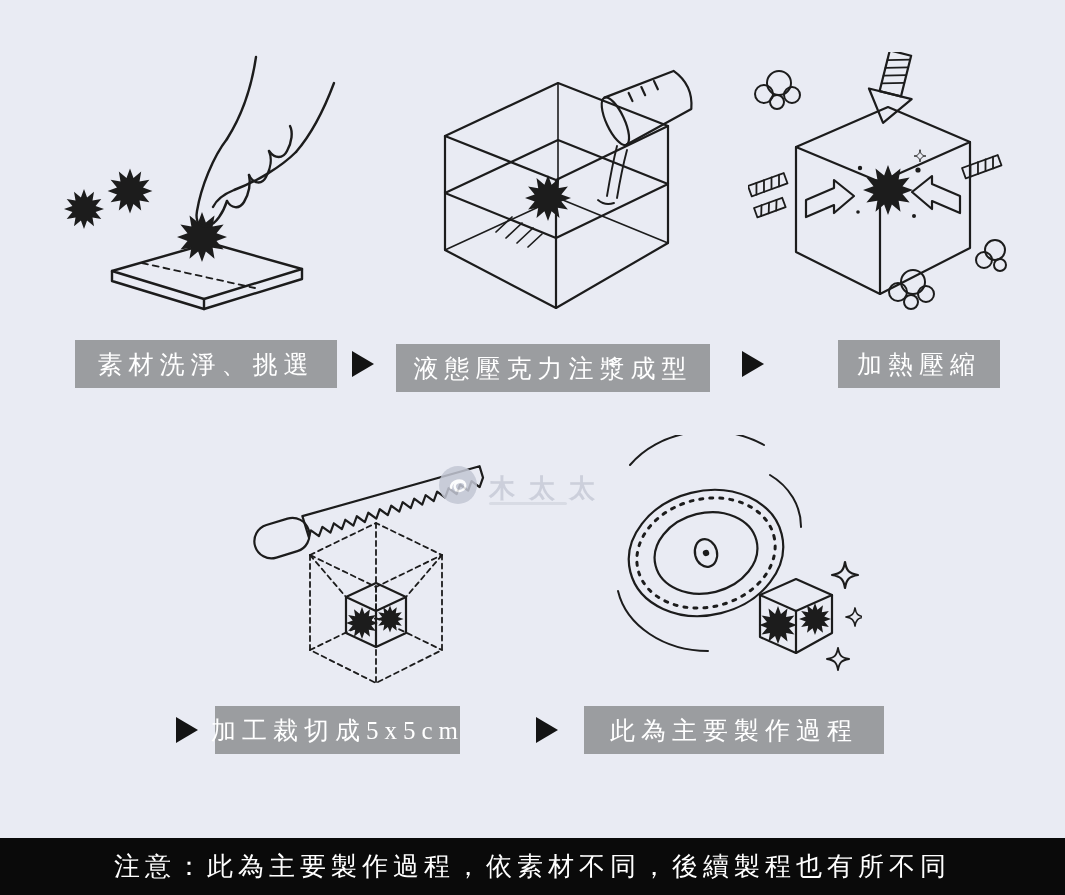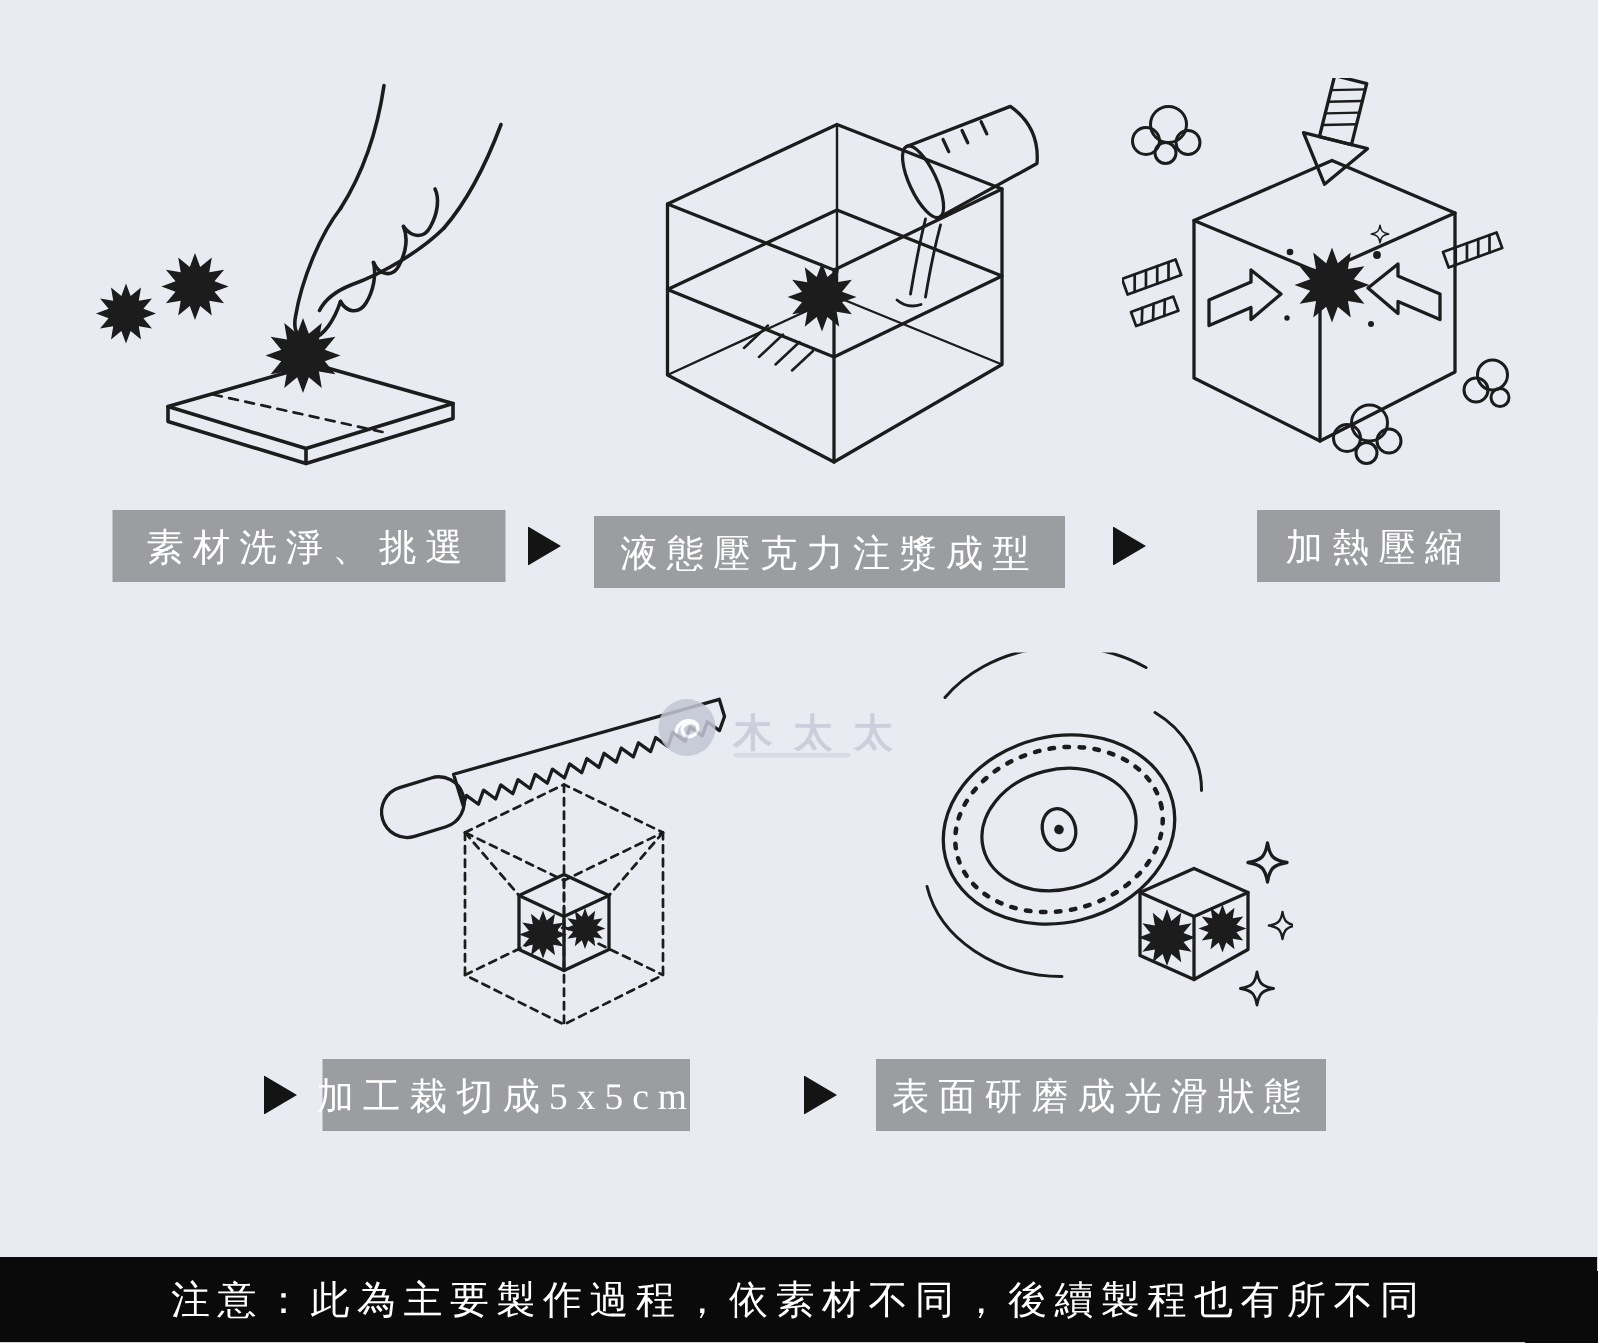--- a/index.html
+++ b/index.html
@@ -202,21 +202,21 @@
 
   <div class="label-box" style="left:75px;top:340px;width:262px">素材洗淨、挑選</div>
   <div class="flow-arrow" style="left:352px;top:351px"></div>
   <div class="label-box" style="left:396px;top:344px;width:314px">液態壓克力注漿成型</div>
   <div class="flow-arrow" style="left:742px;top:351px"></div>
   <div class="label-box" style="left:838px;top:340px;width:162px">加熱壓縮</div>
 
   <div class="flow-arrow" style="left:176px;top:717px"></div>
   <div class="label-box" style="left:215px;top:706px;width:245px">加工裁切成5x5cm</div>
   <div class="flow-arrow" style="left:536px;top:717px"></div>
-  <div class="label-box" style="left:584px;top:706px;width:300px">表面研磨成光滑狀態</div>
+  <div class="label-box" style="left:584px;top:706px;width:300px">此為主要製作過程</div>
 
   <div class="watermark">
     <svg width="42" height="42" viewBox="0 0 42 42">
       <circle cx="21" cy="21" r="19" fill="#c3c7d4" stroke="none"></circle>
       <path d="M14,24 C14,16 26,14 28,20 C30,26 20,30 18,24 C16,19 24,16 27,19" fill="none" stroke="#ffffff" stroke-width="2.4"></path>
     </svg>
     <span class="wm-text">木太太</span>
     <span class="wm-sub"></span>
   </div>
 

